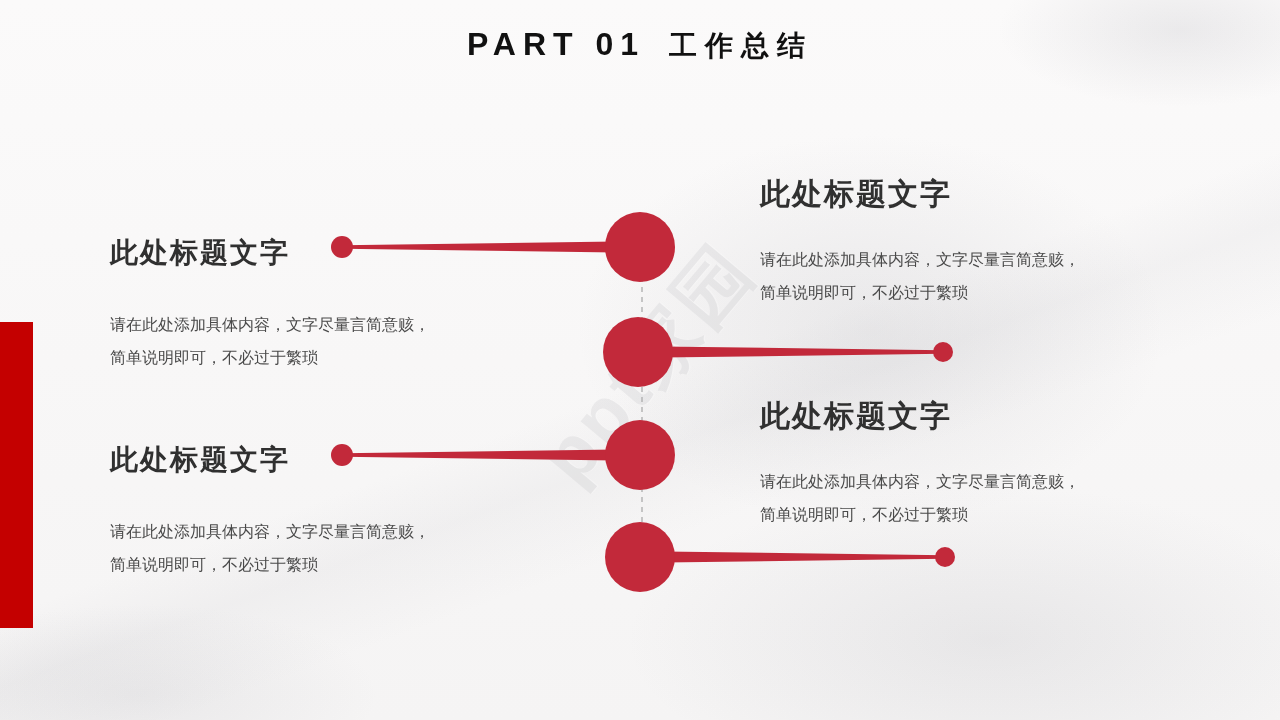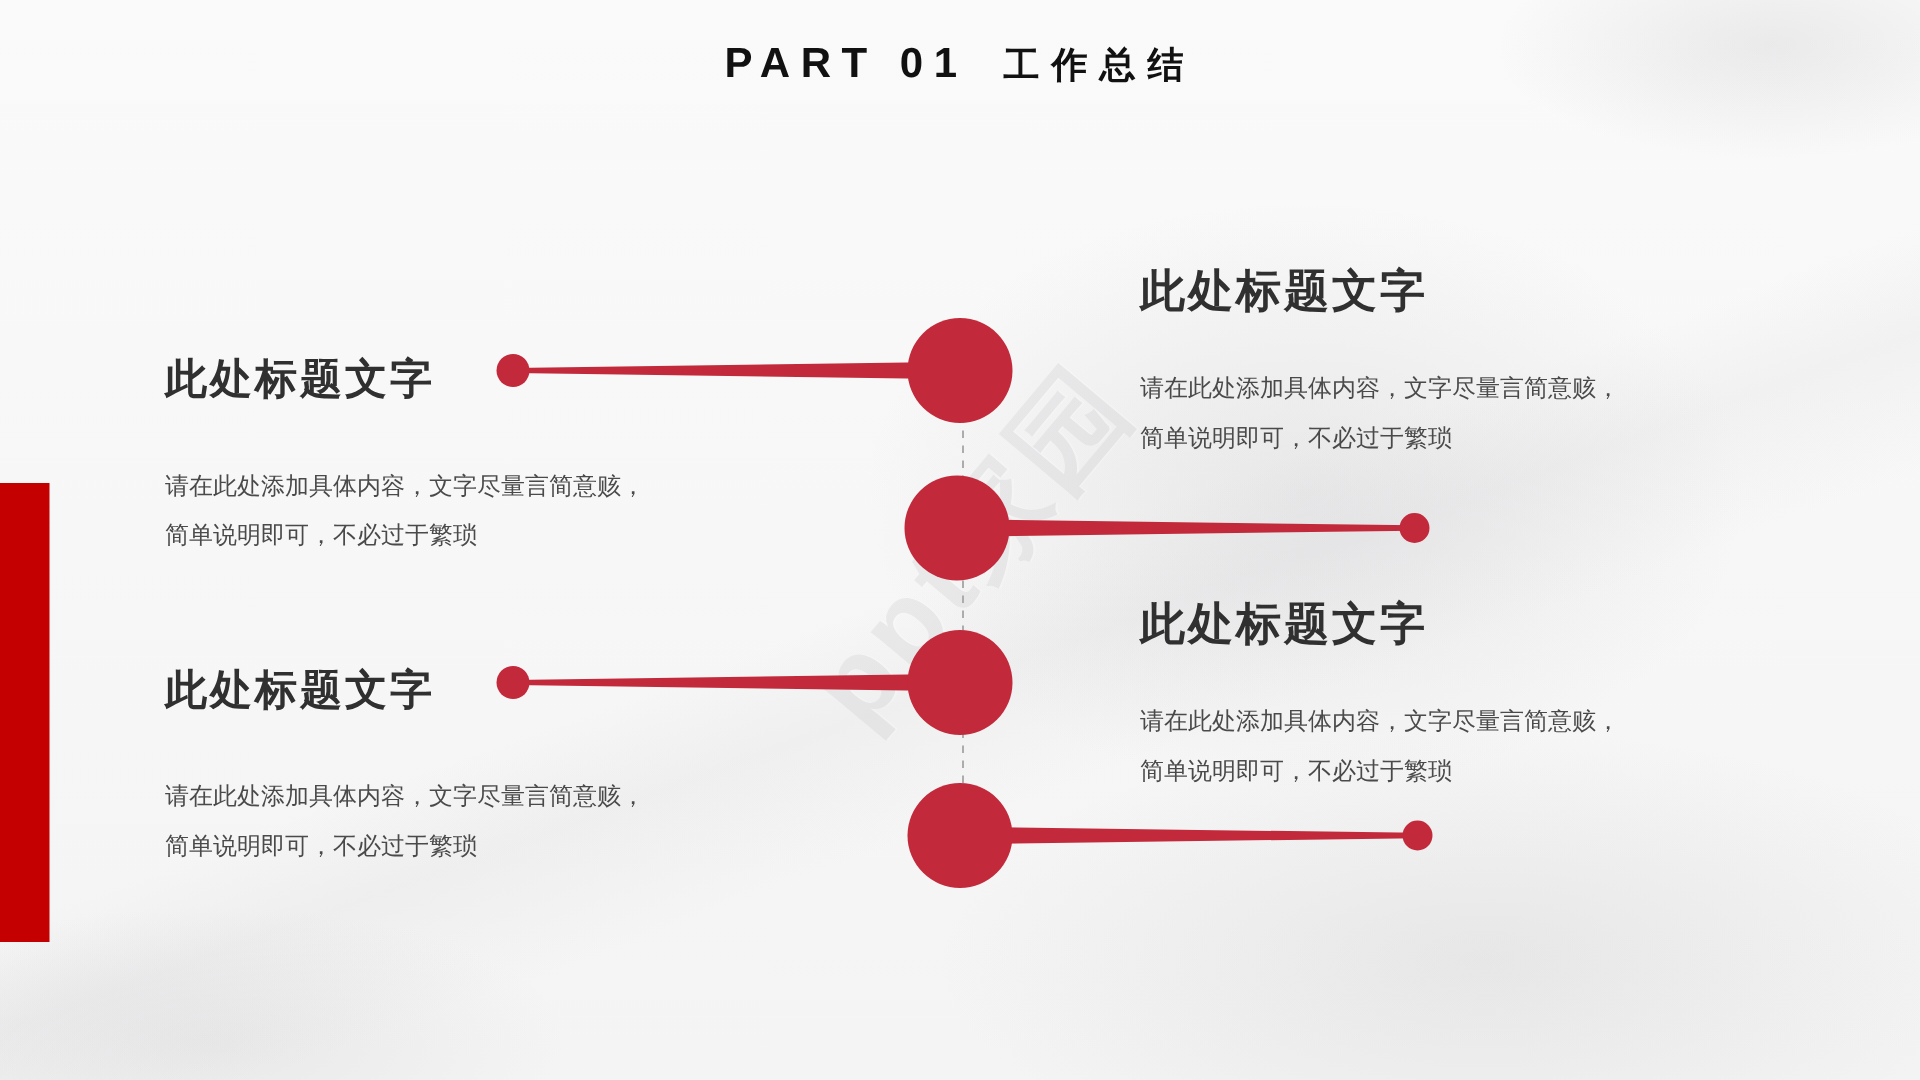--- a/index.html
+++ b/index.html
@@ -22,22 +22,22 @@
       radial-gradient(ellipse 340px 130px at 140px 695px, rgba(160,160,168,0.14), rgba(0,0,0,0) 70%),
       radial-gradient(ellipse 260px 110px at 1180px 30px, rgba(160,160,168,0.18), rgba(0,0,0,0) 70%),
       linear-gradient(160deg, rgba(0,0,0,0) 52%, rgba(160,160,168,0.08) 58%, rgba(0,0,0,0) 66%),
       linear-gradient(#fbfafa,#f5f4f4);
   }
   .header{
     position:absolute;top:26px;left:0;width:100%;
     text-align:center;font-weight:700;color:var(--header-text);
     white-space:nowrap;
   }
-  .header .part{font-size:28px;letter-spacing:7px;margin-right:24px;}
-  .header .zh{font-size:24px;letter-spacing:8px;}
+  .header .part{font-size:32px;letter-spacing:7px;margin-right:24px;}
+  .header .zh{font-size:28px;letter-spacing:8px;}
   .red-bar{
     position:absolute;left:0;top:322px;width:33px;height:306px;
     background:var(--bar-red);
   }
   .watermark{
     position:absolute;left:500px;top:300px;width:320px;
     transform:rotate(-50deg);
     font-size:74px;font-weight:700;letter-spacing:4px;
     color:var(--wm);opacity:0.22;
     text-shadow:1px 1px 0 #ffffff;

